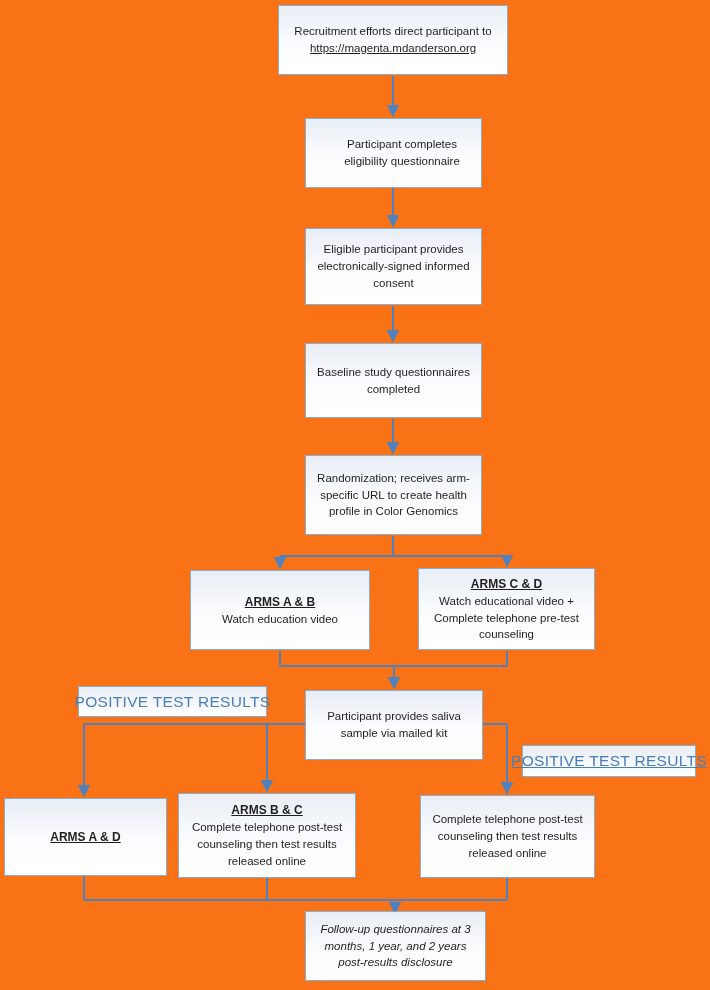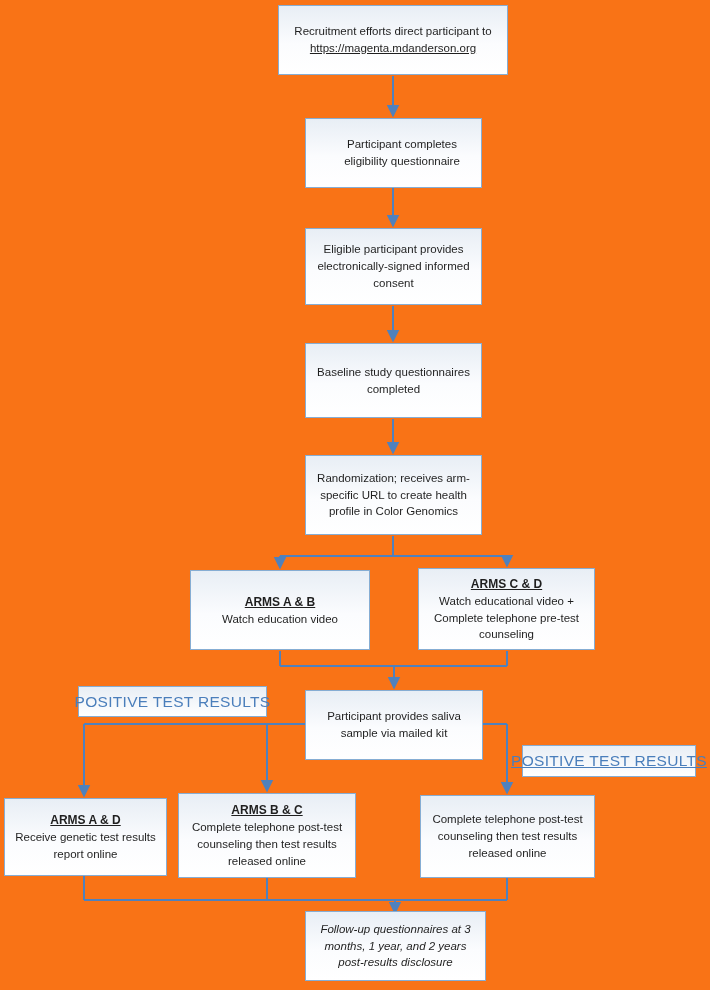--- a/index.html
+++ b/index.html
@@ -150,21 +150,20 @@
   <div class="side-label" style="left:78px; top:686px; width:189px; height:31px;">
     <span>POSITIVE TEST RESULTS</span>
   </div>
 
   <div class="side-label" style="left:522px; top:745px; width:174px; height:32px;text-decoration:underline;">
     <span>POSITIVE TEST RESULTS</span>
   </div>
 
   <div class="node" style="left:4px; top:798px; width:163px; height:78px;">
     <div class="title">ARMS A &amp; D</div>
-    <div>Receive genetic test results report online</div>
   </div>
 
   <div class="node" style="left:178px; top:793px; width:178px; height:85px;">
     <div class="title">ARMS B &amp; C</div>
     <div>Complete telephone post-test counseling then test results released online</div>
   </div>
 
   <div class="node" style="left:420px; top:795px; width:175px; height:83px;">
     <div>Complete telephone post-test counseling then test results released online</div>
   </div>

